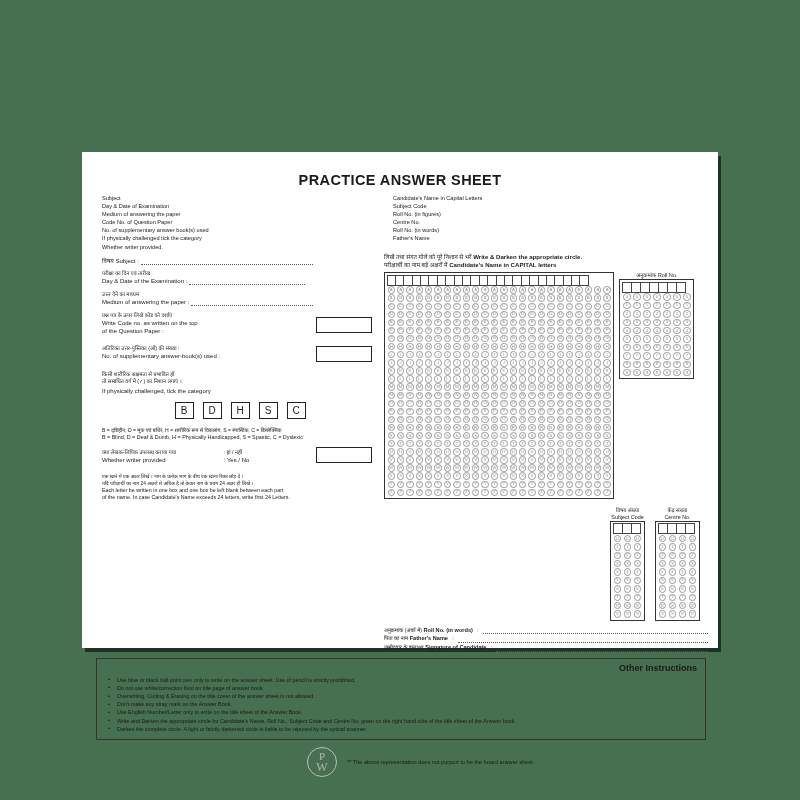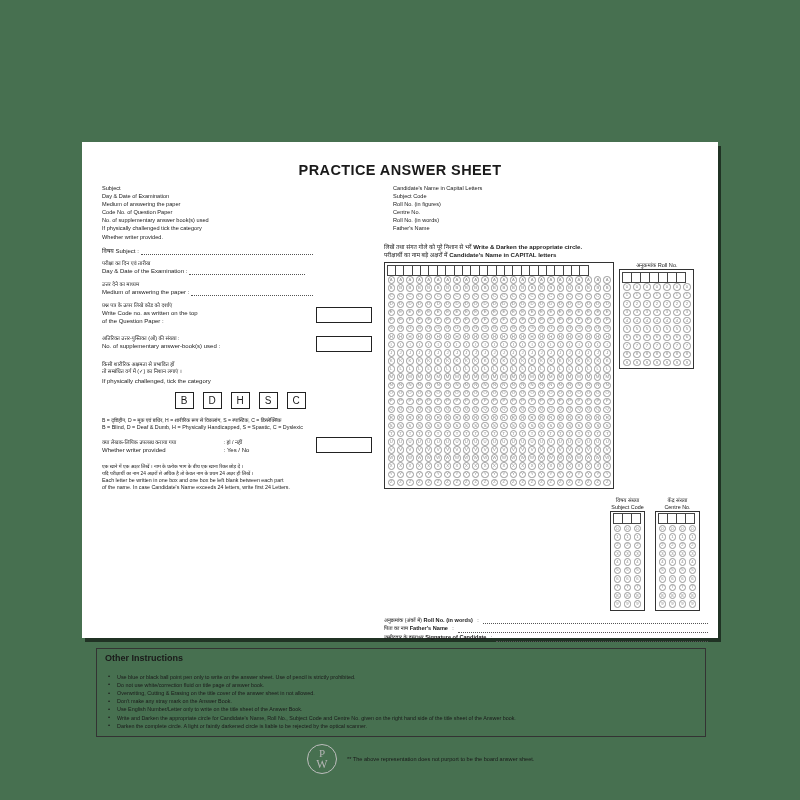--- a/index.html
+++ b/index.html
@@ -5,21 +5,21 @@
   * { box-sizing: border-box; }
   html, body {
     margin: 0; padding: 0;
     width: 800px; height: 800px;
     background: #477050;
     font-family: "Liberation Sans", sans-serif;
     overflow: hidden;
   }
   #page {
     position: absolute;
-    left: 82px; top: 142px;
+    left: 82px; top: 152px;
     width: 636px; height: 496px;
     background: #ffffff;
     box-shadow: 3px 4px 0 rgba(0,0,0,0.55);
     color: #1a1a1a;
   }
   
   .title {
     text-align: center;
     font-size: 14.5px;
     font-weight: bold;
@@ -117,21 +117,21 @@
   .sigrow .lbl-en { font-size: 5.6px; font-weight: bold; }
   .sigrow .colon { width: 10px; text-align: center; }
   .sigrow .line { flex: 1; border-bottom: 1px dotted #555; height: 6px; }
 
   
   .instrbox {
     margin: 6px 12px 0 14px;
     border: 1px solid #333;
     padding: 4px 8px 6px 8px;
   }
-  .instr-title { text-align: left; font-size: 9px; font-weight: bold; margin-bottom: 10px; }
+  .instr-title { text-align: right; font-size: 9px; font-weight: bold; margin-bottom: 3px; }
   .instr-item { font-size: 5.4px; line-height: 8.2px; padding-left: 12px; position: relative; white-space: nowrap; }
   .instr-item:before {
     content: "\2022";
     position: absolute; left: 3px; top: -0.5px;
     font-size: 6px;
   }
 
   
   .footer { display: flex; align-items: center; margin-top: 7px; padding-left: 225px; }
   .pwlogo {

